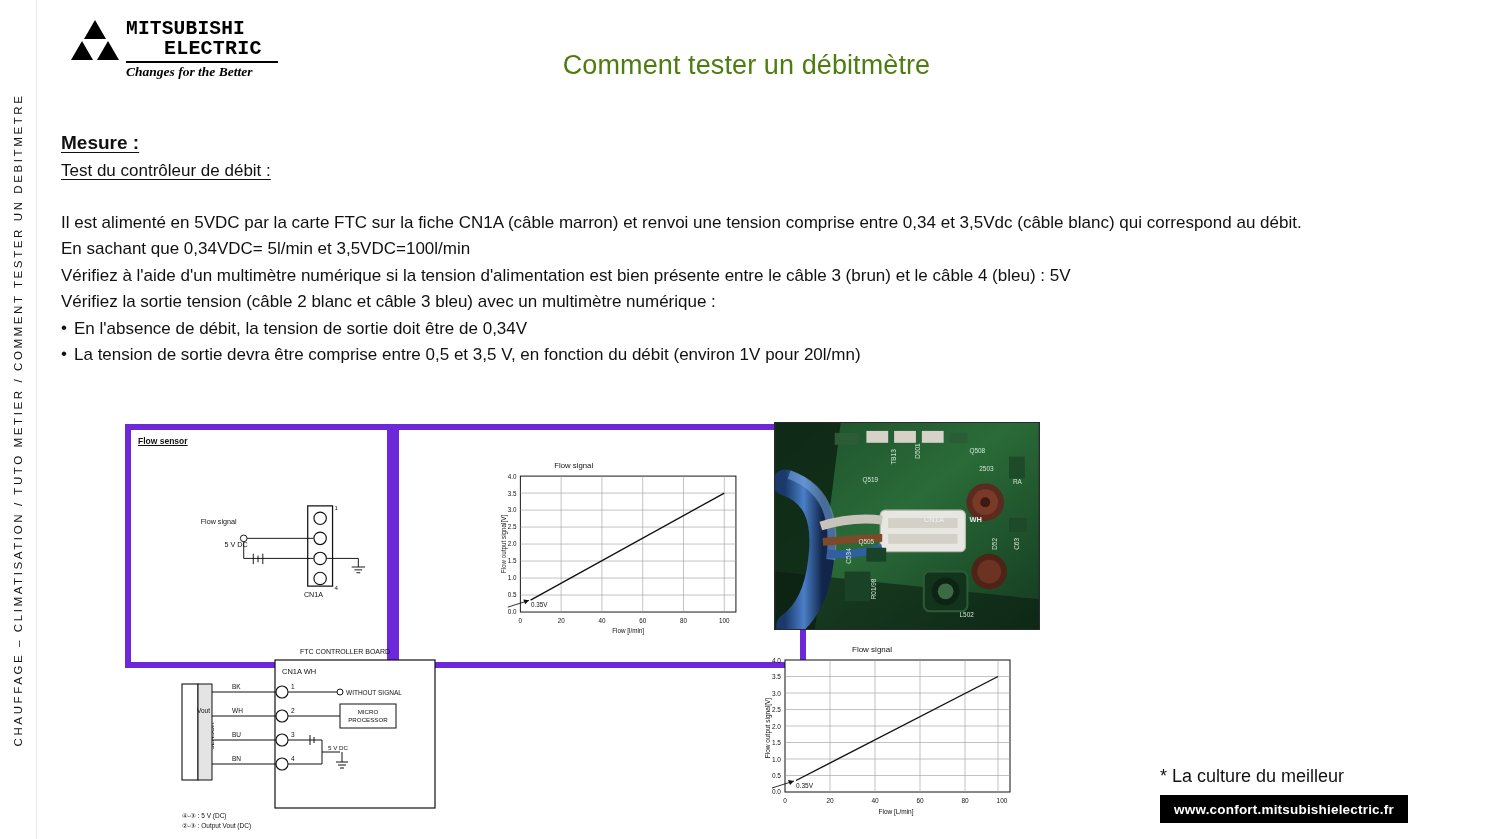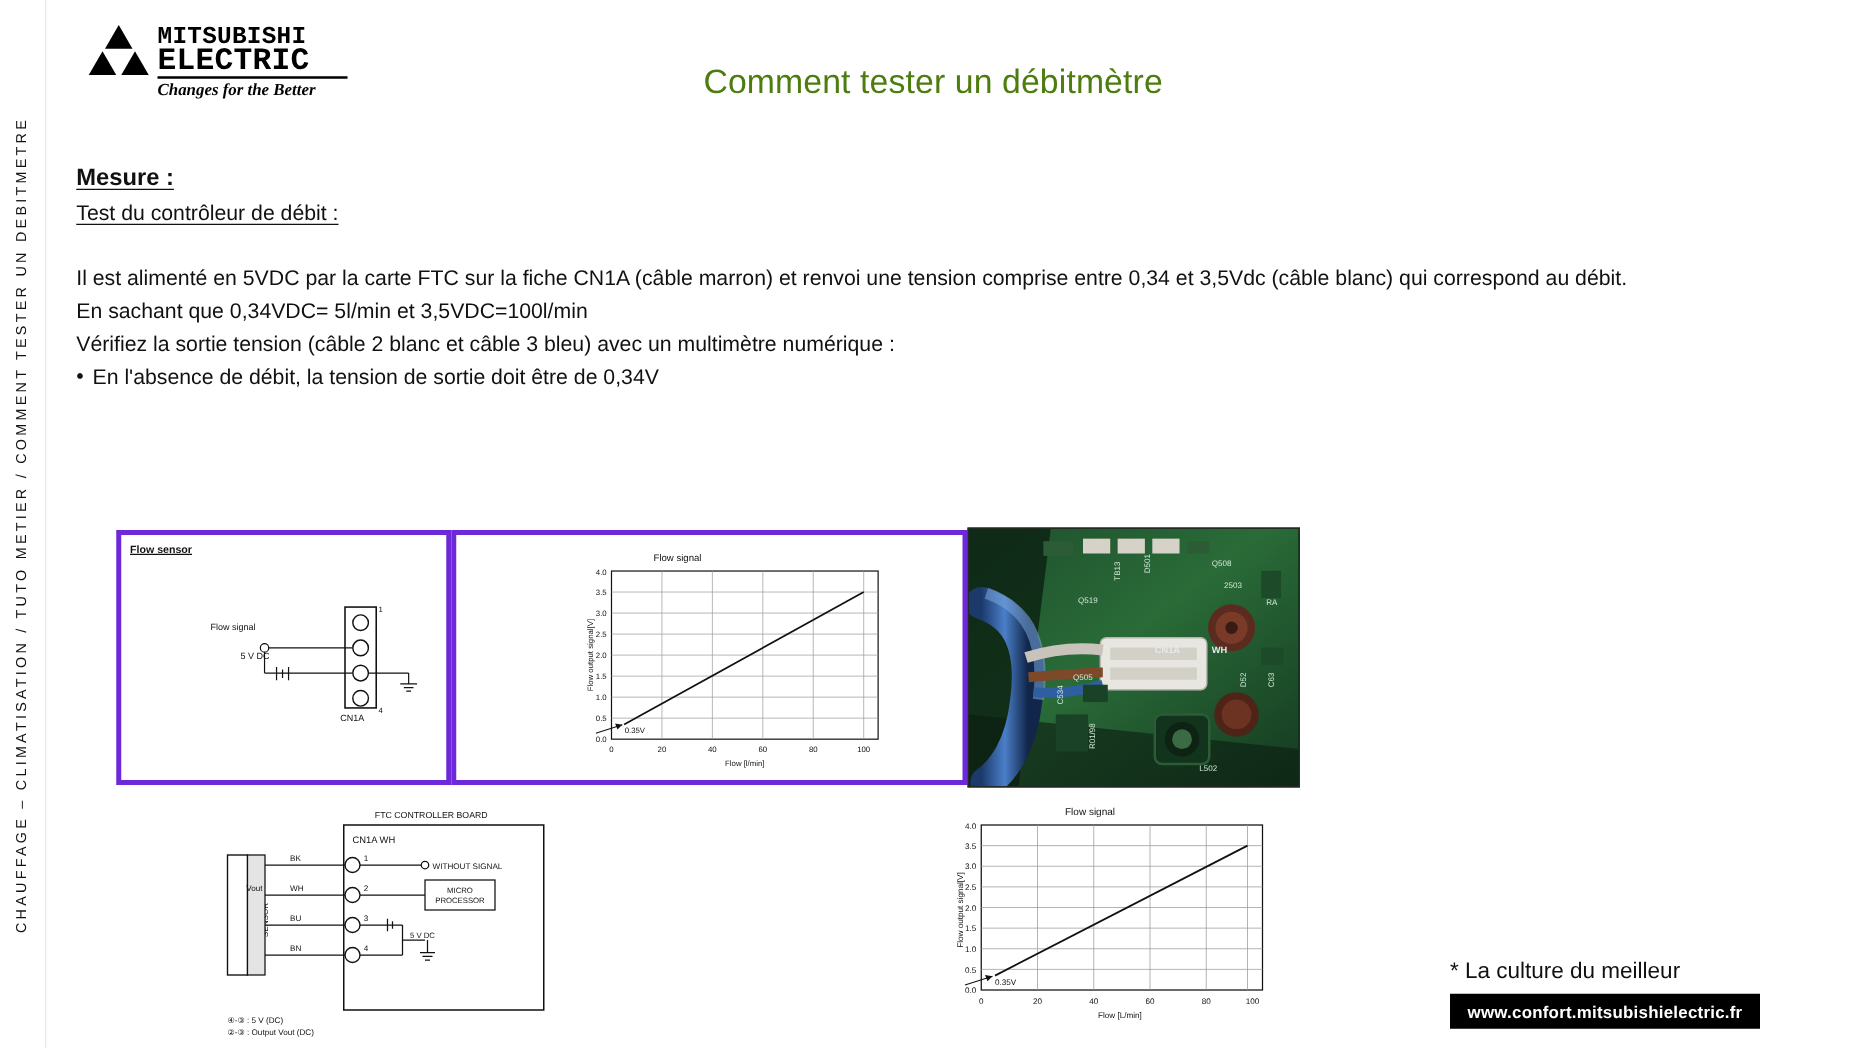--- a/index.html
+++ b/index.html
@@ -36,21 +36,21 @@
   .logo-block {
     position: absolute; left: 70px; top: 14px; width: 300px; height: 72px;
   }
   .logo-mark { position:absolute; left:0; top:4px; width:50px; height:44px; }
   .logo-text {
     position:absolute; left:56px; top:6px;
     font-family: Liberation Mono, monospace;
     font-weight: 700; font-size: 19.5px; line-height: 19px;
     color: #000; letter-spacing: .2px;
   }
-  .logo-text .l2 { font-size: 25px; }
+  .logo-text .l2 { font-size: 20px; margin-left: 38px; }
   .logo-tag {
     position:absolute; left:56px; top:50px;
     font-family: "Liberation Serif", serif;
     font-style: italic; font-weight: 700; font-size: 13.5px;
     color: #000;
   }
   .logo-underline {
     position:absolute; left:56px; top:47px; width: 152px; height:2px; background:#000;
   }
 
@@ -80,22 +80,23 @@
   .para .bullets { margin: 0; padding: 0; list-style: none; }
   .para .bullets li { position: relative; padding-left: 13px; }
   .para .bullets li:before {
     content: "\2022"; position: absolute; left: 0; top: -1px; font-size: 17px;
   }
 
   
   .fig-row-1 { position:absolute; left:93px; top:424px; width:947px; height:204px; }
 
   .panel {
-    position:absolute; top:0; height:204px; background:#fff;
-    border:4px solid #6d28d9;
+    position:absolute; top:0; height:244px; background:#fff;
+    border:6px solid #6d28d9;
+    margin-left:32px;
   }
   .panel-a { left:0; width:268px; }
   .panel-b { left:268px; width:413px; }
 
   .flow-sensor-label {
     position:absolute; left:7px; top:6px; font-size:8.5px; font-weight:700;
     color:#111; text-decoration: underline;
   }
 
   
@@ -147,23 +148,25 @@
 </div>
 
 <div class="doc-title">Comment tester un débitmètre</div>
 
 <div class="section-head">Mesure :</div>
 <div class="sub-head">Test du contrôleur de débit :</div>
 
 <div class="para">
   <p>Il est alimenté en 5VDC par la carte FTC sur la fiche CN1A (câble marron) et renvoi une tension comprise entre 0,34 et 3,5Vdc (câble blanc) qui correspond au débit.</p>
   <p>En sachant que 0,34VDC= 5l/min et 3,5VDC=100l/min</p>
+  <p>Vérifiez à l'aide d'un multimètre numérique si la tension d'alimentation est bien présente entre le câble 3 (brun) et le câble 4 (bleu) : 5V</p>
   <p>Vérifiez la sortie tension (câble 2 blanc et câble 3 bleu) avec un multimètre numérique :</p>
   <ul class="bullets">
     <li>En l'absence de débit, la tension de sortie doit être de 0,34V</li>
+    <li>La tension de sortie devra être comprise entre 0,5 et 3,5 V, en fonction du débit (environ 1V pour 20l/mn)</li>
   </ul>
 </div>
 
 <div class="fig-row-1">
 
   <div class="panel panel-a">
     <div class="flow-sensor-label">Flow sensor</div>
     <svg class="svgwrap" viewBox="0 0 268 204">
 
       <rect x="185" y="60" width="26" height="84" fill="#fff" stroke="#111" stroke-width="1.3"></rect>

